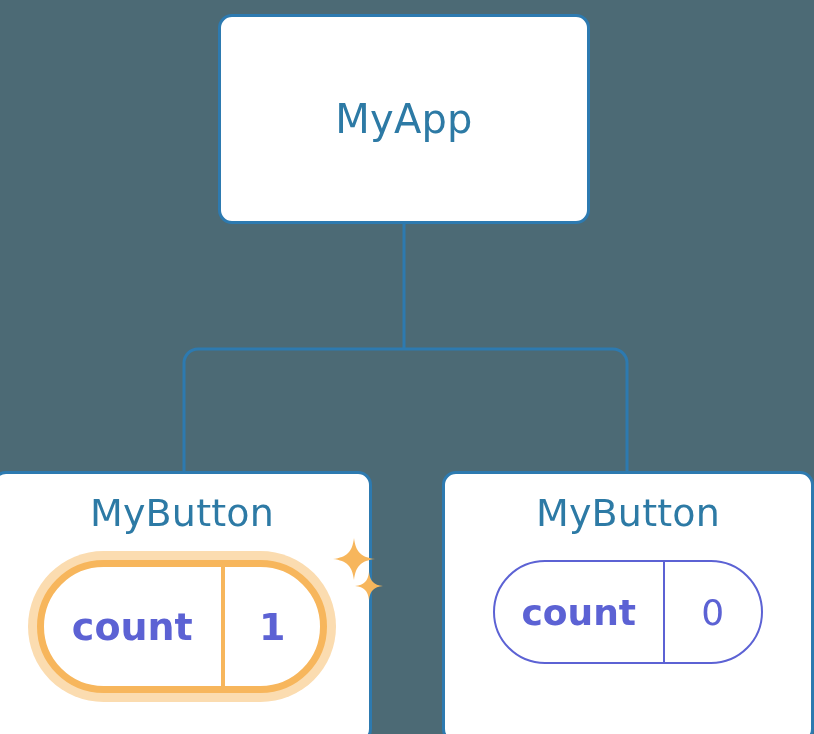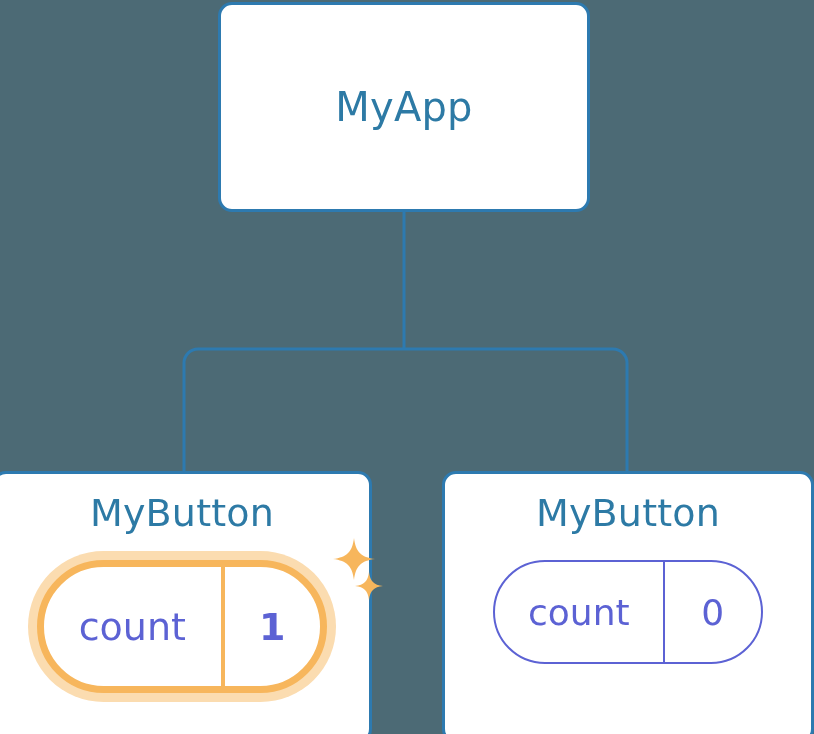--- a/index.html
+++ b/index.html
@@ -36,21 +36,21 @@
     background: #ffffff;
     border: 3px solid #2d7ab0;
     border-radius: 14px;
     box-sizing: border-box;
     display: flex;
     flex-direction: column;
     align-items: center;
   }
   .node-root {
     left: 218px;
-    top: 2px;
+    top: 14px;
     width: 372px;
     height: 210px;
     justify-content: center;
   }
   .node-child-left {
     left: -8px;
     top: 471px;
     width: 380px;
     height: 272px;
   }
@@ -108,21 +108,21 @@
   .pill-cell {
     display: flex;
     align-items: center;
     justify-content: center;
     box-sizing: border-box;
   }
   .pill-key {
     flex: 0 0 63%;
     color: #5c62d4;
     font-size: 36px;
-    font-weight: 400;
+    font-weight: 700;
   }
   .pill-highlight .pill-key {
     flex: 0 0 64%;
     font-size: 38px;
   }
   .pill-val {
     flex: 1 1 auto;
     color: #5c62d4;
     font-size: 36px;
     font-weight: 400;

